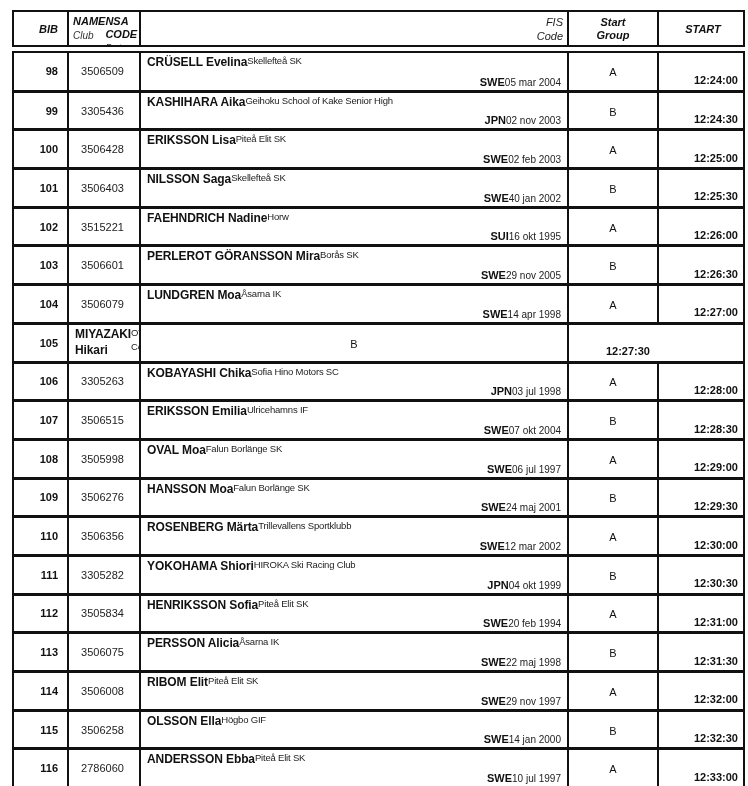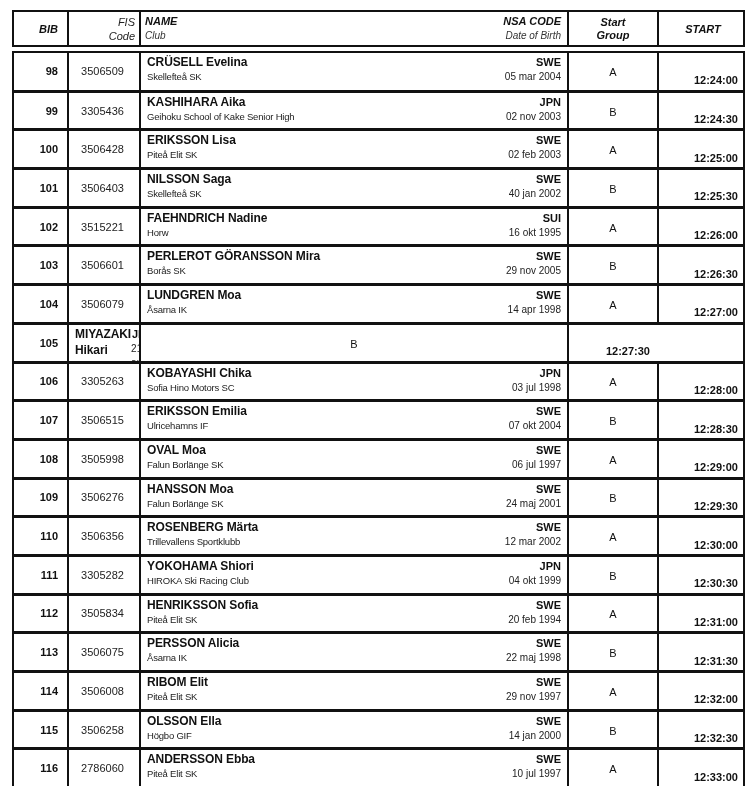--- a/index.html
+++ b/index.html
@@ -18,49 +18,49 @@
     .h-name { display: flex; justify-content: space-between; padding: 3px 6px 0 4px; }
     .h-name .l, .h-name .r { display: flex; flex-direction: column; line-height: 13px; }
     .h-name .r { align-items: flex-end; }
     .h-name .t { font-weight: bold; font-size: 11px; }
     .h-name .s { font-size: 10px; color: #333; margin-top: 1px; }
     .h-grp { display: flex; flex-direction: column; align-items: center; justify-content: center; font-weight: bold; font-size: 11px; line-height: 13px; }
     .h-start { display: flex; align-items: center; justify-content: center; font-weight: bold; font-size: 11px; }
     .c-bib { display: flex; align-items: center; justify-content: flex-end; padding-right: 9px; font-weight: bold; font-size: 11px; }
     .c-fis { display: flex; align-items: center; justify-content: center; padding-right: 3px; font-size: 11px; color: #222; }
     .c-name { display: flex; justify-content: space-between; padding: 1px 6px 0 6px; }
-    .c-name .l, .c-name .r { display: flex; flex-direction: column; }
+    .c-name .l, .c-name .r { display: flex; flex-direction: row; }
     .c-name .r { align-items: flex-end; }
     .c-name .nm { font-weight: bold; font-size: 12px; line-height: 16px; letter-spacing: -0.1px; }
     .c-name .club { font-size: 9.5px; line-height: 14px; color: #222; letter-spacing: -0.2px; }
     .c-name .nsa { font-weight: bold; font-size: 11px; line-height: 16px; }
     .c-name .dob { font-size: 10px; line-height: 14px; color: #222; }
     .c-grp { display: flex; align-items: center; justify-content: center; font-size: 11px; padding-top: 2px; }
     .c-start { display: flex; align-items: center; justify-content: flex-end; padding-right: 9px; font-weight: bold; font-size: 11px; padding-top: 1px; margin-top: 16px; }
   </style>
 </head>
 <body>
 
 <div class="sheet">
   <div class="hdr">
     <div class="cell h-bib">BIB</div>
+    <div class="cell h-name">
+      <div class="l">
+        <span class="t">NAME</span>
+        <span class="s">Club</span>
+      </div>
+      <div class="r">
+        <span class="t">NSA CODE</span>
+        <span class="s">Date of Birth</span>
+      </div>
+    </div>
     <div class="cell h-fis">
       <span>FIS</span>
       <span>Code</span>
     </div>
-    <div class="cell h-name">
-      <div class="l">
-        <span class="t">NAME</span>
-        <span class="s">Club</span>
-      </div>
-      <div class="r">
-        <span class="t">NSA CODE</span>
-        <span class="s">Date of Birth</span>
-      </div>
-    </div>
     <div class="cell h-grp">
       <span>Start</span>
       <span>Group</span>
     </div>
     <div class="cell h-start">START</div>
   </div>
   <div class="gap"></div>
   <div class="rows" id="rows">
   <div class="row">
     <div class="cell c-bib">

